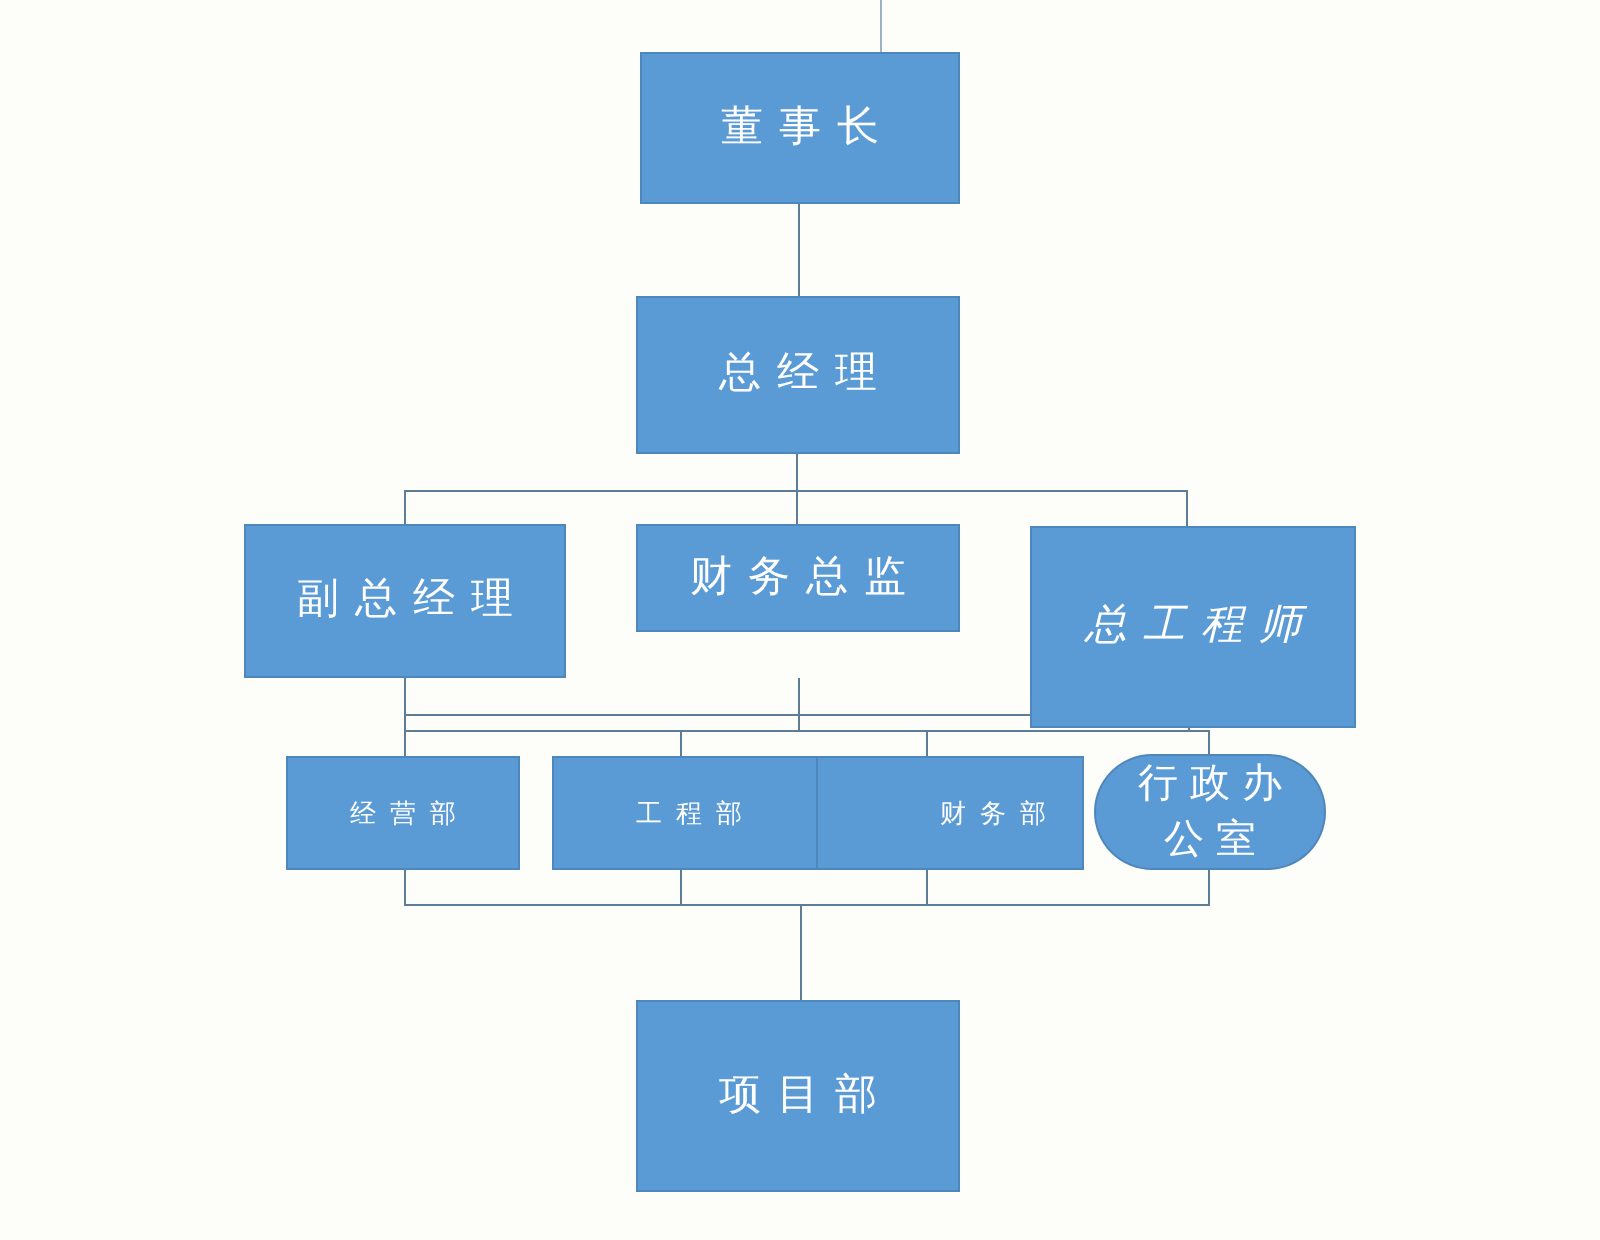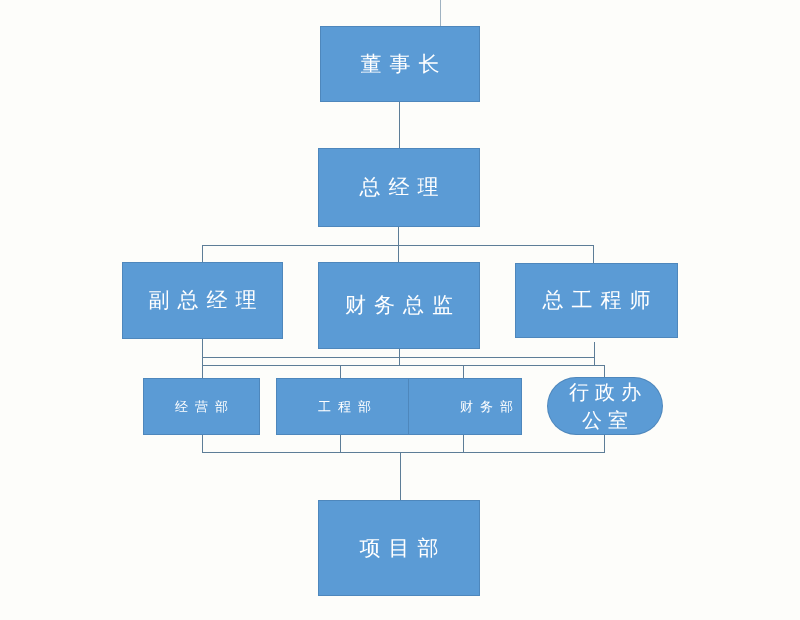--- a/index.html
+++ b/index.html
@@ -33,25 +33,25 @@
   }
   .node .lbl { margin-right: -8px; }       
   .node.small { font-size: 13px; letter-spacing: 7px; }
   .node.small .lbl { margin-right: -7px; }
   .node.twoline { font-size: 20px; letter-spacing: 6px; line-height: 28px; border-radius: 29px; }
   .node.twoline .lbl { margin-right: -6px; }
 
   #node-chairman   { left: 320px; top: 26px;  width: 160px; height: 76px; }
   #node-gm         { left: 318px; top: 148px; width: 162px; height: 79px; }
   #node-deputy-gm  { left: 122px; top: 262px; width: 161px; height: 77px; text-align: center; }
-  #node-fin-dir    { left: 318px; top: 262px; width: 162px; height: 87px; }
-  #node-chief-eng  { left: 515px; top: 263px; width: 163px; height: 75px; }
+  #node-fin-dir    { left: 318px; top: 262px; width: 162px; height: 54px; }
+  #node-chief-eng  { left: 515px; top: 263px; width: 163px; height: 101px; font-style: italic; }
   #node-operations { left: 143px; top: 378px; width: 117px; height: 57px; }
   #node-engineering{ left: 276px; top: 378px; width: 137px; height: 57px; }
-  #node-finance    { left: 408px; top: 378px; width: 114px; height: 57px; padding-left: 43px; }
+  #node-finance    { left: 408px; top: 378px; width: 134px; height: 57px; padding-left: 43px; }
   #node-admin      { left: 547px; top: 377px; width: 116px; height: 58px; }
   #node-project    { left: 318px; top: 500px; width: 162px; height: 96px; }
 
   
   .line {
     position: absolute;
     background: #5d7d97;
   }
   .line.faint { background: #9fb2c1; }
 

